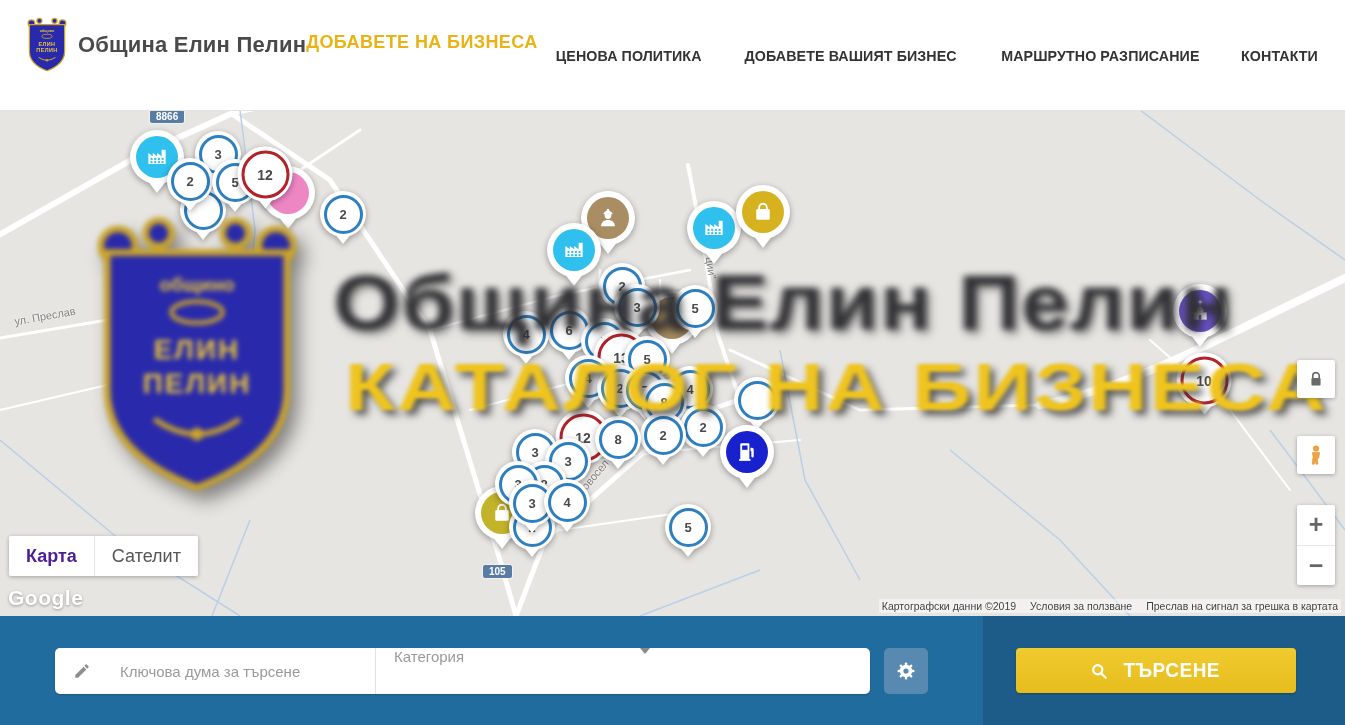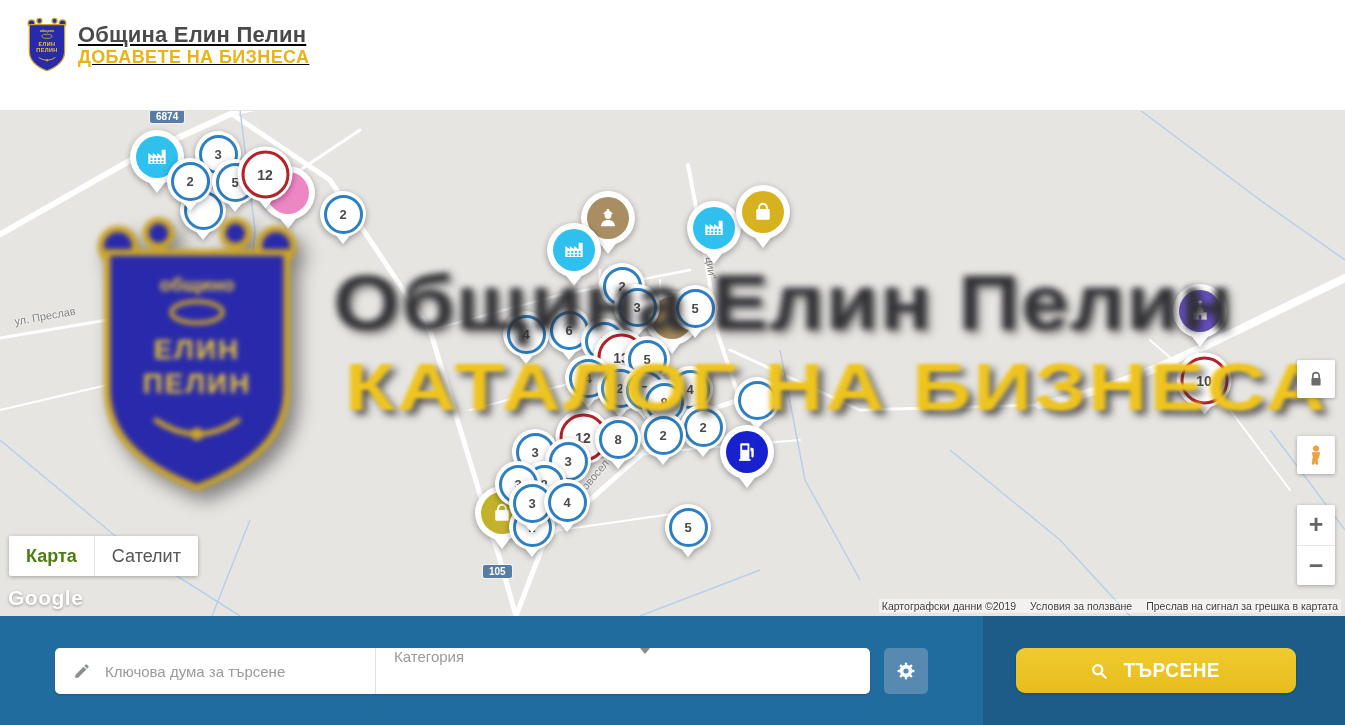--- a/index.html
+++ b/index.html
@@ -2,21 +2,21 @@
 <html><head>
 <meta charset="utf-8">
 <style>
   html,body{margin:0;padding:0;background:#fff;font-family:"Liberation Sans","DejaVu Sans",sans-serif;}
   #app{position:relative;width:1345px;height:725px;overflow:hidden;background:#fff;}
 
   
   .header{position:absolute;left:0;top:0;width:1345px;height:110px;background:#fff;border-bottom:1px solid #e3e3e3;z-index:100;}
   .brand{position:absolute;left:26px;top:17px;display:flex;align-items:center;gap:10px;}
   .brand .crest{width:42px;height:56px;}
-  .brand-lines{display:flex;flex-direction:column;line-height:1.15;text-decoration:underline;}
+  .brand-lines{display:flex;line-height:1.15;}
   .brand-l1{font-size:22px;font-weight:700;color:#4a4a4c;letter-spacing:.2px;}
   .brand-l2{font-size:18px;font-weight:700;color:#e9b413;letter-spacing:.4px;}
   .nav{position:absolute;right:25px;top:0;height:110px;display:flex;align-items:center;gap:34px;}
   .nav-item{font-size:15px;font-weight:700;color:#333;letter-spacing:.1px;cursor:pointer;transform:scaleX(.95);transform-origin:center;white-space:nowrap;}
 
   
   .map{position:absolute;left:0;top:110px;width:1345px;height:506px;background:#e7e5e2;overflow:hidden;z-index:1;}
   .roads{position:absolute;left:0;top:0;}
   .street-label{position:absolute;font-size:11px;color:#7e7e7e;text-shadow:0 0 2px #fff,0 0 2px #fff;white-space:nowrap;}
   .road-badge{position:absolute;background:#587ca4;color:#fff;font-size:10px;font-weight:700;padding:1px 6px;border-radius:2px;box-shadow:0 0 0 1px rgba(255,255,255,.5);}
@@ -36,48 +36,48 @@
   
   .wm{position:absolute;pointer-events:none;z-index:50;}
   .wm-shield{left:88px;top:104px;width:218px;height:282px;filter:blur(2.5px) drop-shadow(8px 10px 9px rgba(0,0,0,.45));}
   .wm-shield svg{width:100%;height:100%;}
   .wm-title{left:333px;top:148px;font-size:77px;font-weight:700;color:#323236;letter-spacing:1px;transform:scaleX(1.12);transform-origin:left top;filter:blur(3.2px);text-shadow:3px 4px 6px rgba(0,0,0,.45);white-space:nowrap;}
   .wm-sub{left:345px;top:238px;font-size:67px;font-weight:700;color:#efc41d;letter-spacing:2px;transform:scaleX(1.22);transform-origin:left top;filter:blur(1.6px);text-shadow:4px 5px 7px rgba(45,45,45,.8);white-space:nowrap;}
 
   
   .maptype{position:absolute;left:9px;top:426px;display:flex;box-shadow:0 1px 4px rgba(0,0,0,.3);border-radius:2px;overflow:hidden;z-index:60;}
   .maptype .mt-btn{background:#fff;height:40px;display:flex;align-items:center;justify-content:center;font-size:18px;padding:0 17px;cursor:pointer;}
-  .mt-map{font-weight:700;color:#4d7c0f;}
+  .mt-map{font-weight:700;color:#4c1d95;}
   .mt-sat{color:#565656;border-left:1px solid #e6e6e6;}
   .glogo{position:absolute;left:8px;bottom:6px;color:#fff;font-size:21px;font-weight:700;letter-spacing:.5px;text-shadow:0 1px 3px rgba(0,0,0,.35);z-index:60;}
   .attrib{position:absolute;right:4px;bottom:3px;display:flex;gap:14px;font-size:10.5px;color:#3c3c3c;z-index:60;text-shadow:0 0 2px #fff,0 0 3px #fff;background:rgba(255,255,255,.45);padding:1px 3px;}
   .attrib span{white-space:nowrap;text-align:center;}
   .ctl{position:absolute;right:10px;background:#fff;box-shadow:0 1px 4px rgba(0,0,0,.3);border-radius:2px;z-index:60;display:flex;align-items:center;justify-content:center;cursor:pointer;}
   .ctl-lock{top:250px;width:38px;height:38px;}
   .ctl-peg{top:326px;width:38px;height:38px;}
   .ctl-zoom{top:395px;width:38px;height:80px;flex-direction:column;padding:0;}
   .zbtn{width:38px;height:40px;display:flex;align-items:center;justify-content:center;font-size:25px;font-weight:700;color:#666;cursor:pointer;}
   .zbtn:first-child{border-bottom:1px solid #e6e6e6;}
   .ctl svg{width:22px;height:22px;}
 
   
   .searchbar{position:absolute;left:0;top:616px;width:1345px;height:109px;display:flex;z-index:100;}
   .sb-left{width:983px;height:100%;background:#216c9e;position:relative;}
   .sb-right{flex:1;height:100%;background:#1d5c88;position:relative;}
   .field-group{position:absolute;left:55px;top:32px;width:815px;height:46px;background:#fff;border-radius:5px;display:flex;box-shadow:0 1px 2px rgba(0,0,0,.2);}
-  .f-keyword{width:302px;display:flex;align-items:center;padding-left:18px;gap:12px;}
+  .f-keyword{width:302px;display:flex;align-items:center;padding-left:18px;gap:27px;}
   .f-keyword svg{width:18px;height:18px;flex:none;}
   .f-keyword input{border:none;outline:none;flex:1;font-size:15px;color:#333;font-family:inherit;background:transparent;padding-right:8px;}
   .f-keyword input::placeholder{color:#9a9a9a;}
   .f-select{width:256px;border-left:1px solid #e2e2e2;display:flex;align-items:flex-start;justify-content:space-between;padding:0 20px 0 18px;cursor:pointer;}
   .f-select .ph{font-size:15px;color:#9a9a9a;}
   .caret{width:0;height:0;border-left:5px solid transparent;border-right:5px solid transparent;border-top:6px solid #8a8a8a;}
   .gear-btn{position:absolute;left:884px;top:32px;width:44px;height:46px;background:#5789b1;border:none;border-radius:5px;cursor:pointer;display:flex;align-items:center;justify-content:center;}
   .gear-btn svg{width:24px;height:24px;}
-  .search-btn{position:absolute;left:33px;top:32px;width:280px;height:45px;background:linear-gradient(#f0ca2f,#e7bd1d);border:none;border-radius:9px;cursor:pointer;display:flex;align-items:center;justify-content:center;gap:12px;box-shadow:0 1px 2px rgba(0,0,0,.25);}
+  .search-btn{position:absolute;left:33px;top:32px;width:280px;height:45px;background:linear-gradient(#f0ca2f,#e7bd1d);border:none;border-radius:4px;cursor:pointer;display:flex;align-items:center;justify-content:center;gap:12px;box-shadow:0 1px 2px rgba(0,0,0,.25);}
   .search-btn svg{width:20px;height:20px;}
   .search-btn .lbl{color:#fff;font-size:20px;font-weight:700;letter-spacing:.5px;transform:scaleX(.95);}
 
   
   .sh-small{font-size:9px;font-weight:600;fill:#e8c53a;text-anchor:middle;font-family:"Liberation Sans",sans-serif;}
   .sh-big{font-size:13px;font-weight:700;fill:#e8c53a;text-anchor:middle;letter-spacing:1px;font-family:"Liberation Sans",sans-serif;}
 </style>
 </head>
 <body>
 
@@ -98,20 +98,26 @@
     <text x="50" y="68" class="sh-big">ЕЛИН</text>
     <text x="50" y="84" class="sh-big">ПЕЛИН</text>
     <path d="M30 96 Q50 110 70 96" fill="none" stroke="#caa42a" stroke-width="2.5"></path>
     <circle cx="50" cy="103" r="3" fill="#caa42a"></circle>
   </svg></span>
       <span class="brand-lines">
         <span class="brand-l1">Община Елин Пелин</span>
         <span class="brand-l2">ДОБАВЕТЕ НА БИЗНЕСА</span>
       </span>
     </div>
+    <div class="nav" id="nav">
+        <div class="nav-item">ЦЕНОВА ПОЛИТИКА</div>
+        <div class="nav-item">ДОБАВЕТЕ ВАШИЯТ БИЗНЕС</div>
+        <div class="nav-item">МАРШРУТНО РАЗПИСАНИЕ</div>
+        <div class="nav-item">КОНТАКТИ</div>
+      </div>
   </div>
 
   <div class="map">
     <svg class="roads" width="1345" height="506">
       <g stroke="#ffffff" fill="none" stroke-linecap="round">
         <path d="M -10 130 L 140 45 L 235 2 L 320 -15" stroke-width="6"></path>
         <path d="M 232 4 L 330 70 L 430 220 L 500 450 L 516 506" stroke-width="5"></path>
         <path d="M 516 506 L 545 430 L 680 310 L 762 282" stroke-width="5"></path>
         <path d="M 1040 295 C 1140 275 1225 225 1345 168" stroke-width="8"></path>
         <path d="M 688 55 L 706 150 L 718 225 L 740 290" stroke-width="4"></path>
@@ -138,21 +144,21 @@
         <path d="M 640 506 L 760 460"></path>
       </g>
     </svg>
 
     <div id="street-labels">
         <div class="street-label" style="left: 14px; top: 200px; transform: rotate(-10deg);">ул. Преслав</div>
         <div class="street-label" style="left: 548px; top: 372px; transform: rotate(-50deg);">бул. „Новосел</div>
         <div class="street-label" style="left: 700px; top: 152px; transform: rotate(82deg);">ции"</div>
       </div>
     <div id="road-badges">
-        <div class="road-badge" style="left: 150px; top: 0px;">6874</div>
+        <div class="road-badge" style="left: 150px; top: 0px;">8866</div>
         <div class="road-badge" style="left: 483px; top: 455px;">105</div>
       </div>
     <div id="markers">
         <div class="marker pin" style="left: 157px; top: 47px;">
           <div class="p-outer">
             <div class="p-circle" style="background:#2fc0ee">
               <svg viewBox="0 0 24 24">
                 <path fill="#fff" d="M4 18.5 V8.3 l4.1 2.9 V8.3 l4.1 2.9 V8.3 l4.1 2.9 V5.2 H20 v13.3 z"></path>
                 <g fill="#2fc0ee">
                   <rect x="6" y="12.8" width="1.9" height="1.9"></rect>

